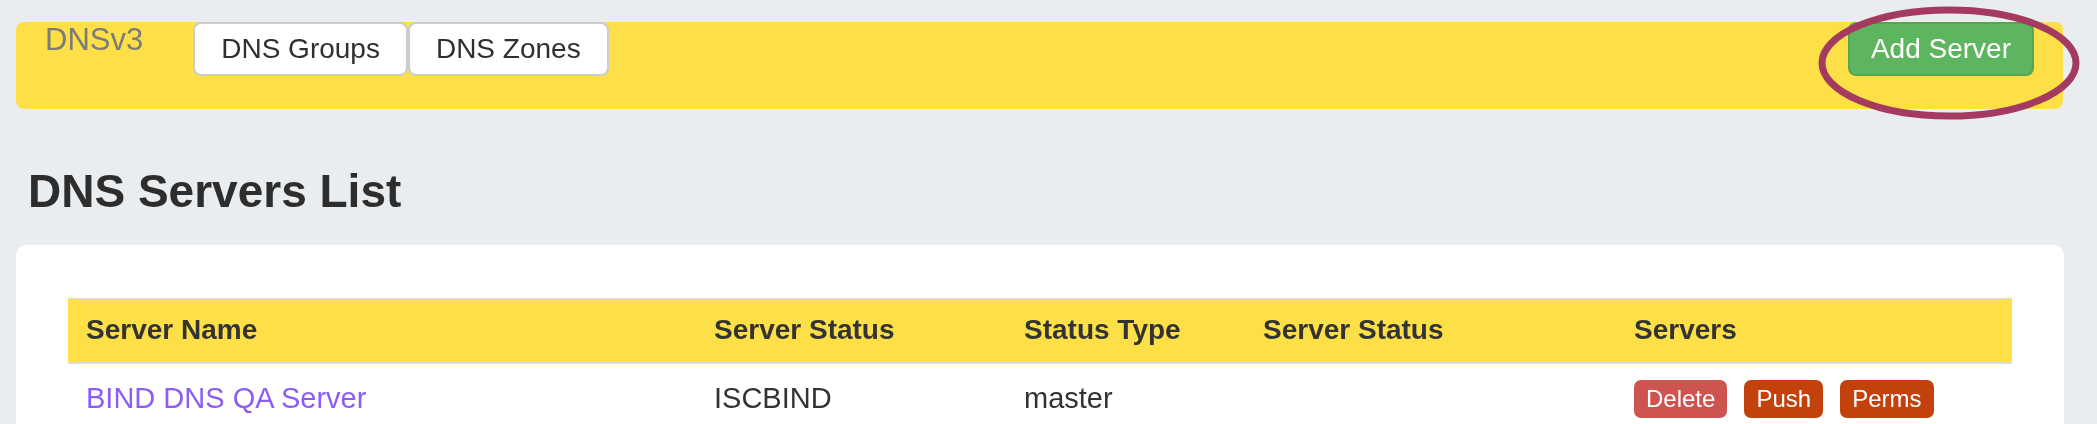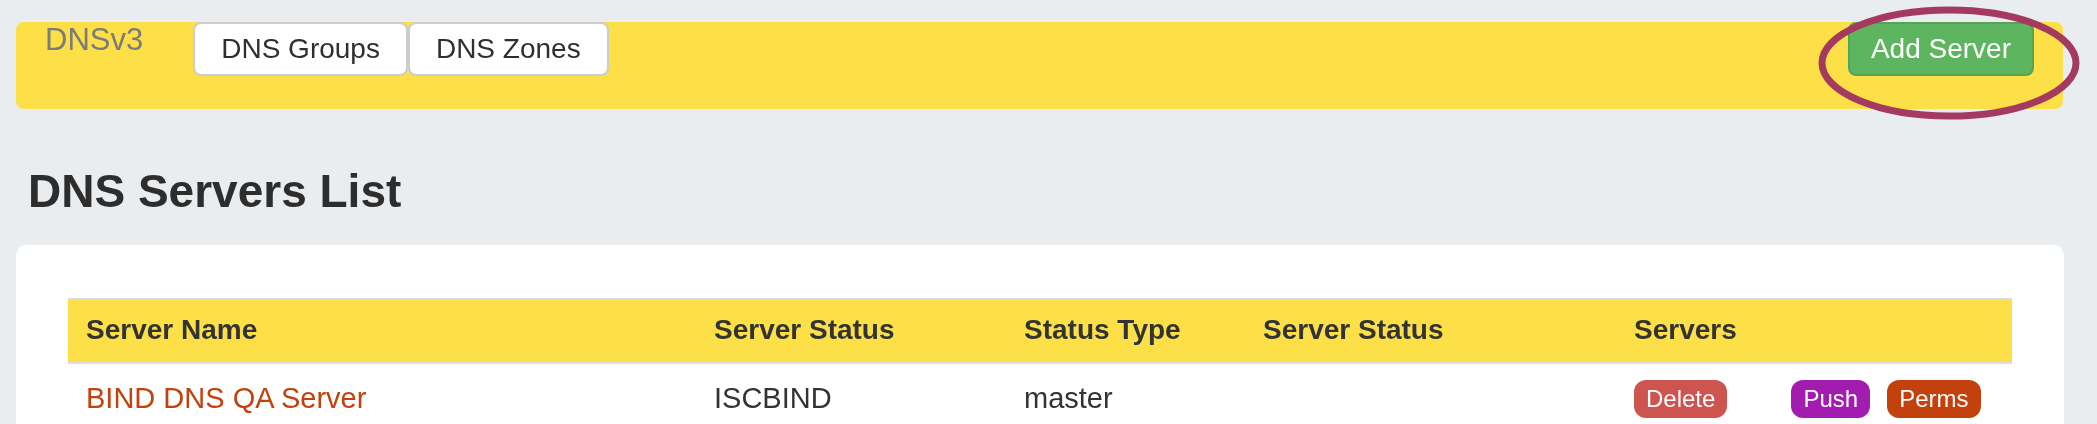--- a/index.html
+++ b/index.html
@@ -110,38 +110,38 @@
     border-bottom: 2px solid #dddddd;
     vertical-align: middle;
   }
   td {
     font-size: 29px;
     color: #333333;
     padding: 16px 0 22px 18px;
     vertical-align: middle;
   }
   a.server-link {
-    color: #c2410c;
+    color: #8b5cf6;
     text-decoration: none;
     cursor: pointer;
   }
   .action-btn {
     display: inline-block;
     font-size: 24px;
     line-height: 30px;
     color: #ffffff;
     padding: 4px 12px;
     border: none;
-    border-radius: 12px;
+    border-radius: 7px;
     margin-right: 9px;
     cursor: pointer;
     font-family: "Liberation Sans", sans-serif;
   }
   .action-delete { background: #ce5450; }
-  .action-push   { background: #a21caf; margin-left: 47px; }
+  .action-push   { background: #c2410c; }
   .action-perms  { background: #c2410c; }
 </style>
 </head>
 <body>
 
 <div class="navbar">
   <div class="brand">DNSv3</div>
   <div class="tabs">
     <div class="tab">DNS Groups</div>
     <div class="tab">DNS Zones</div>

